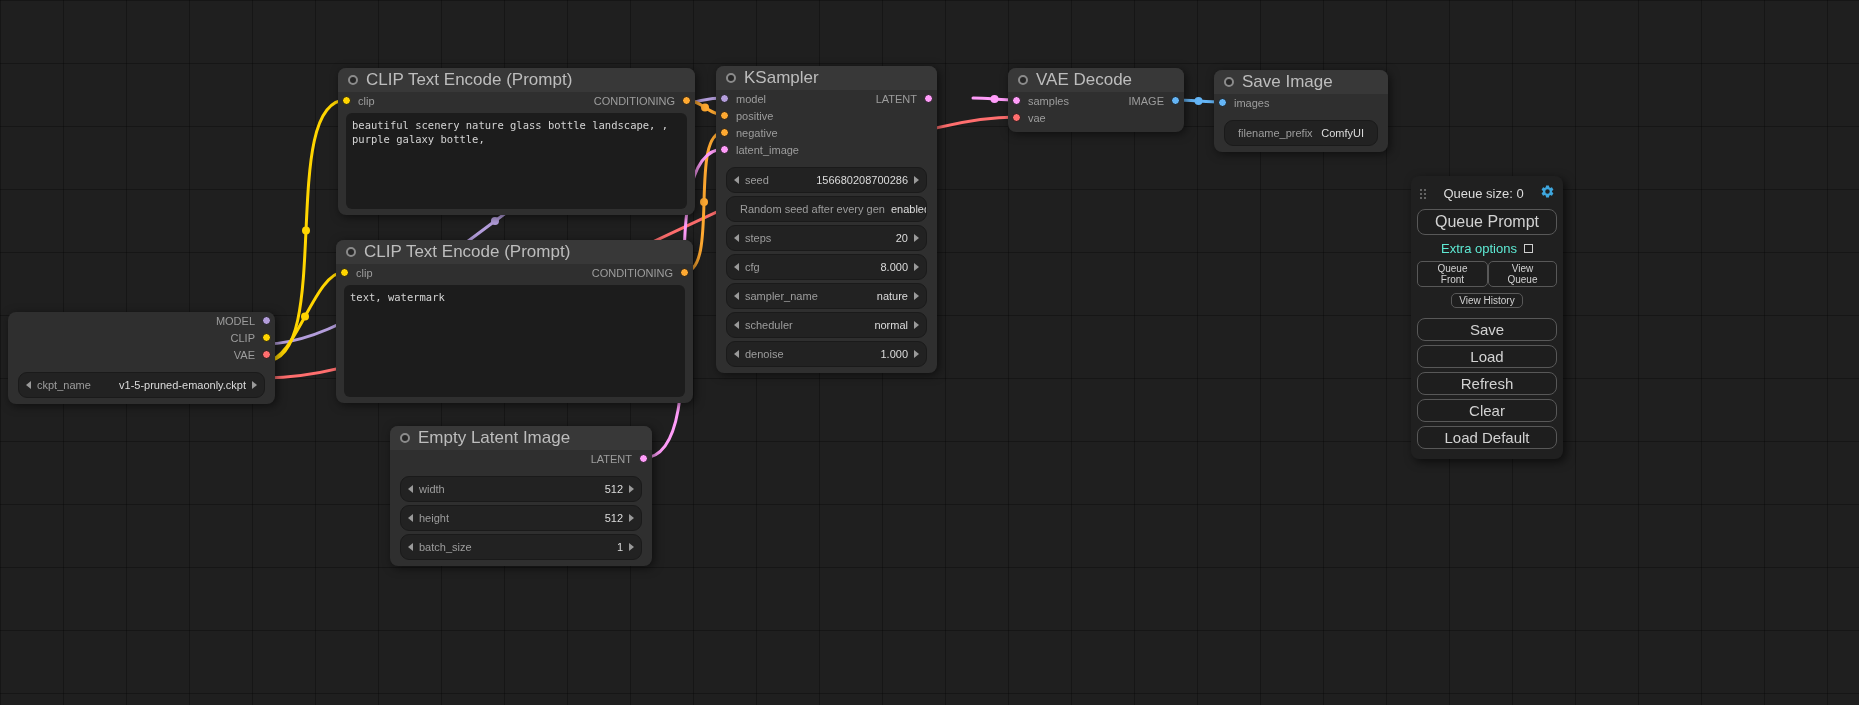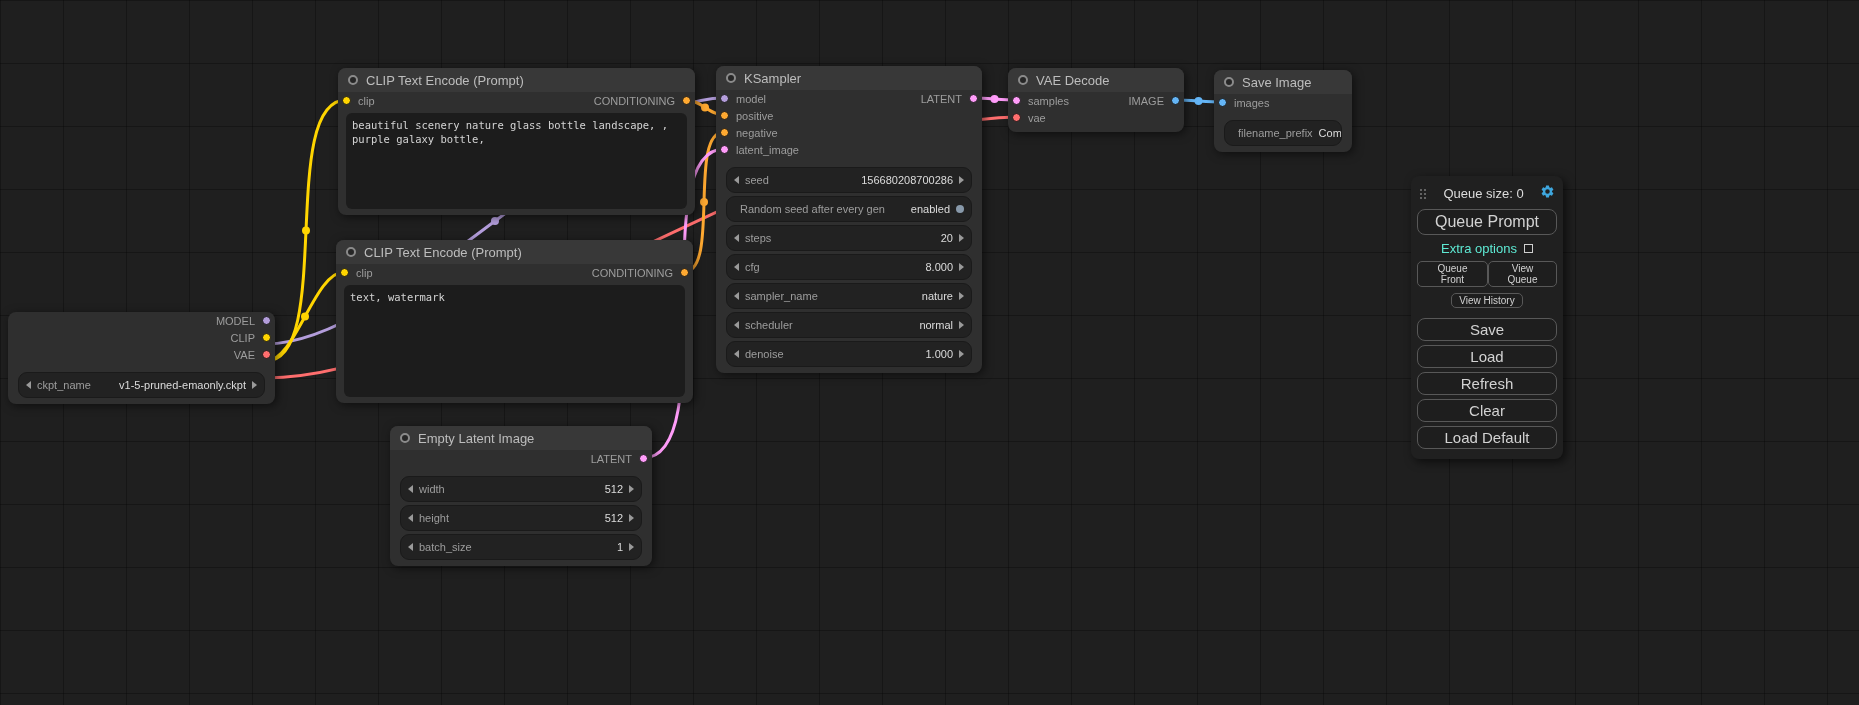--- a/index.html
+++ b/index.html
@@ -19,21 +19,21 @@
   #wires { position:absolute; left:0; top:0; width:1859px; height:705px; z-index:1; }
 
   
   .node {
     position:absolute; z-index:2; background:#2f2f2f; border-radius:8px;
     box-shadow:2px 2px 10px rgba(0,0,0,.55); padding-bottom:6px;
   }
   .node-title {
     height:24px; background:#383838; border-radius:8px 8px 0 0;
     display:flex; align-items:center; gap:8px; padding:0 10px;
-    font-size:13px; color:#bdbdbd; white-space:nowrap; overflow:hidden;
+    font-size:17px; color:#bdbdbd; white-space:nowrap; overflow:hidden;
   }
   .collapse-dot {
     width:10px; height:10px; border-radius:50%; flex:none;
     border:2px solid #8b8b8b; background:#262626;
   }
   .slot-row {
     height:17px; display:flex; align-items:center; justify-content:space-between;
     padding:0 4px; font-size:11px; color:#9d9d9d;
   }
   .slot-in, .slot-out { display:flex; align-items:center; gap:7px; }
@@ -64,23 +64,23 @@
   textarea.prompt {
     display:block; width:calc(100% - 16px); margin:4px 8px 0;
     background:#1c1c1c; color:#d4d4d4; border:none; border-radius:6px;
     resize:none; outline:none; padding:5px 6px;
     font-family:"DejaVu Sans Mono", monospace; font-size:10.5px; line-height:1.35;
   }
   #n-lc   { left:8px;    top:312px; width:267px; }
   #n-clip1{ left:338px;  top:68px;  width:357px; }
   #n-clip2{ left:336px;  top:240px; width:357px; }
   #n-eli  { left:390px;  top:426px; width:262px; }
-  #n-ks   { left:716px;  top:66px;  width:266px; }
+  #n-ks   { left:716px;  top:66px;  width:221px; }
   #n-vae  { left:1008px; top:68px;  width:176px; }
-  #n-save { left:1214px; top:70px;  width:138px; }
+  #n-save { left:1214px; top:70px;  width:174px; }
   #n-clip1 textarea.prompt { height:96px; }
   #n-clip2 textarea.prompt { height:112px; }
 
   
   #queue-panel {
     position:absolute; left:1411px; top:176px; width:152px; z-index:3;
     background:#202020; border-radius:8px; padding:6px;
     box-shadow:3px 3px 10px rgba(0,0,0,.6); color:#d6d6d6;
   }
   .qp-header { display:flex; align-items:center; gap:4px; padding:2px 2px 4px; }

